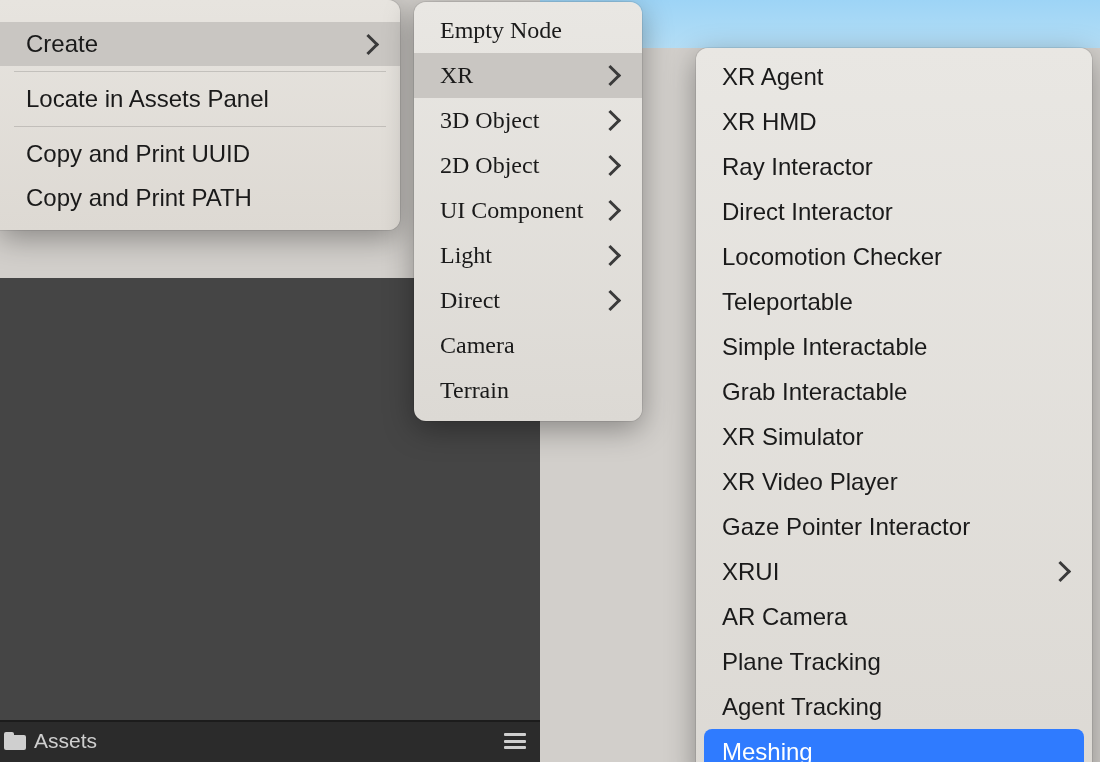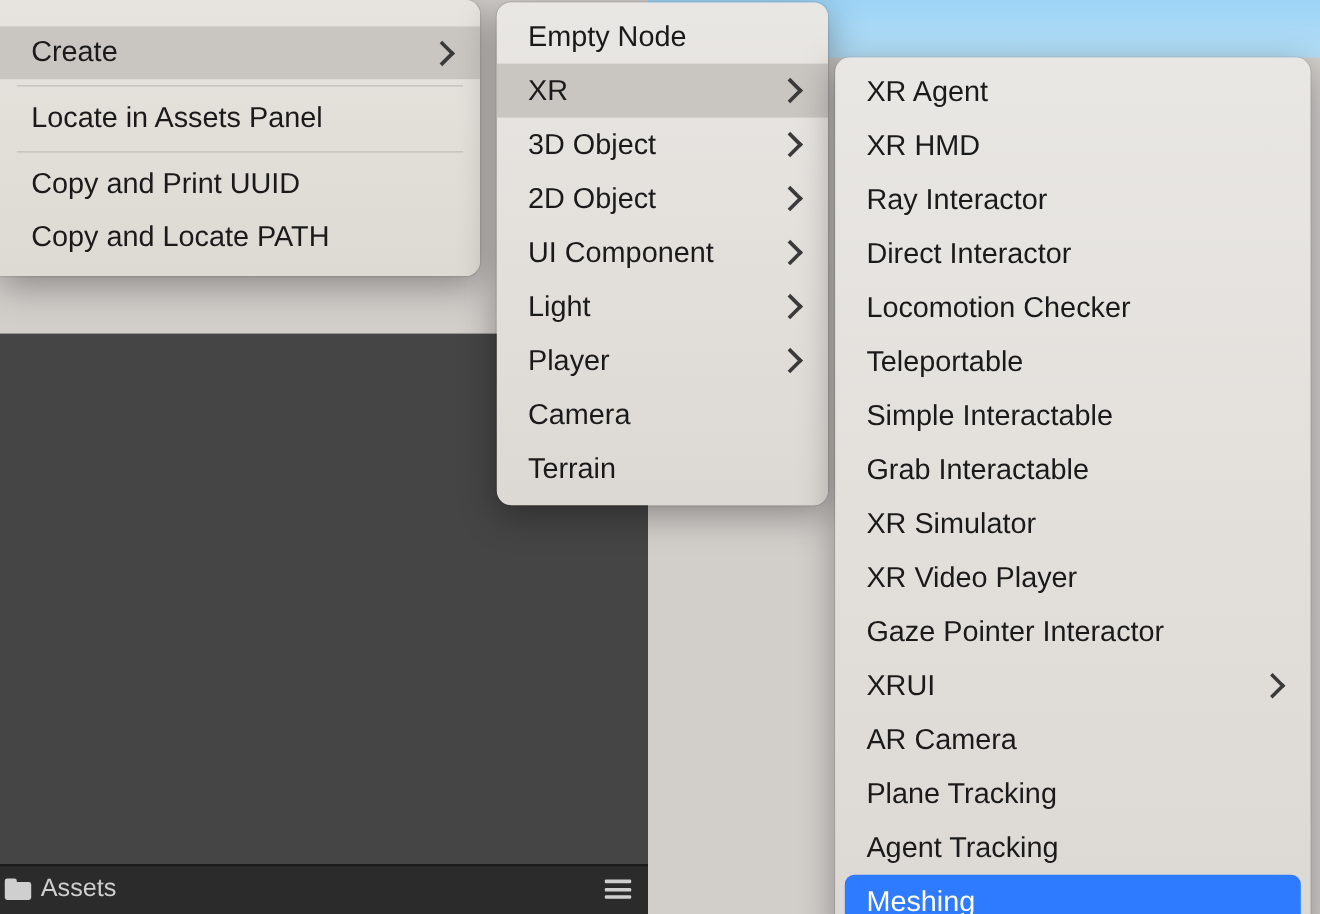--- a/index.html
+++ b/index.html
@@ -44,21 +44,21 @@
     border-right:3px solid #3a3a3a;transform:rotate(45deg);margin-left:18px;}
   .menu hr{border:none;border-top:1px solid rgba(0,0,0,.14);margin:5px 14px;}
 
   
   .menu.m1{left:0;top:0;width:400px;border-top-left-radius:0;border-bottom-left-radius:0;
     padding-top:22px;padding-bottom:10px;
     background:linear-gradient(#e7e4df,#ddd9d3);}
   .menu.m1 .row{height:44px;}
 
   
-  .menu.m2{left:414px;top:2px;width:276px;}
+  .menu.m2{left:414px;top:2px;width:228px;font-family:Liberation Serif, serif;}
 
   
   .menu.m3{left:696px;top:48px;width:396px;}
 </style>
 </head>
 <body>
 
 <div class="stage">
   <div class="sky"></div>
 
@@ -83,21 +83,21 @@
     </div>
     <hr>
     <div class="row">
       <span class="txt">Locate in Assets Panel</span>
     </div>
     <hr>
     <div class="row">
       <span class="txt">Copy and Print UUID</span>
     </div>
     <div class="row">
-      <span class="txt">Copy and Locate PATH</span>
+      <span class="txt">Copy and Print PATH</span>
     </div>
   </div>
 
   <div class="menu m2">
     <div class="row">
       <span class="txt">Empty Node</span>
     </div>
     <div class="row hl">
       <span class="txt">XR</span>
       <span class="spacer"></span>
@@ -117,21 +117,21 @@
       <span class="txt">UI Component</span>
       <span class="spacer"></span>
         <span class="chev"></span>
     </div>
     <div class="row">
       <span class="txt">Light</span>
       <span class="spacer"></span>
         <span class="chev"></span>
     </div>
     <div class="row">
-      <span class="txt">Player</span>
+      <span class="txt">Direct</span>
       <span class="spacer"></span>
         <span class="chev"></span>
     </div>
     <div class="row">
       <span class="txt">Camera</span>
     </div>
     <div class="row">
       <span class="txt">Terrain</span>
     </div>
   </div>

